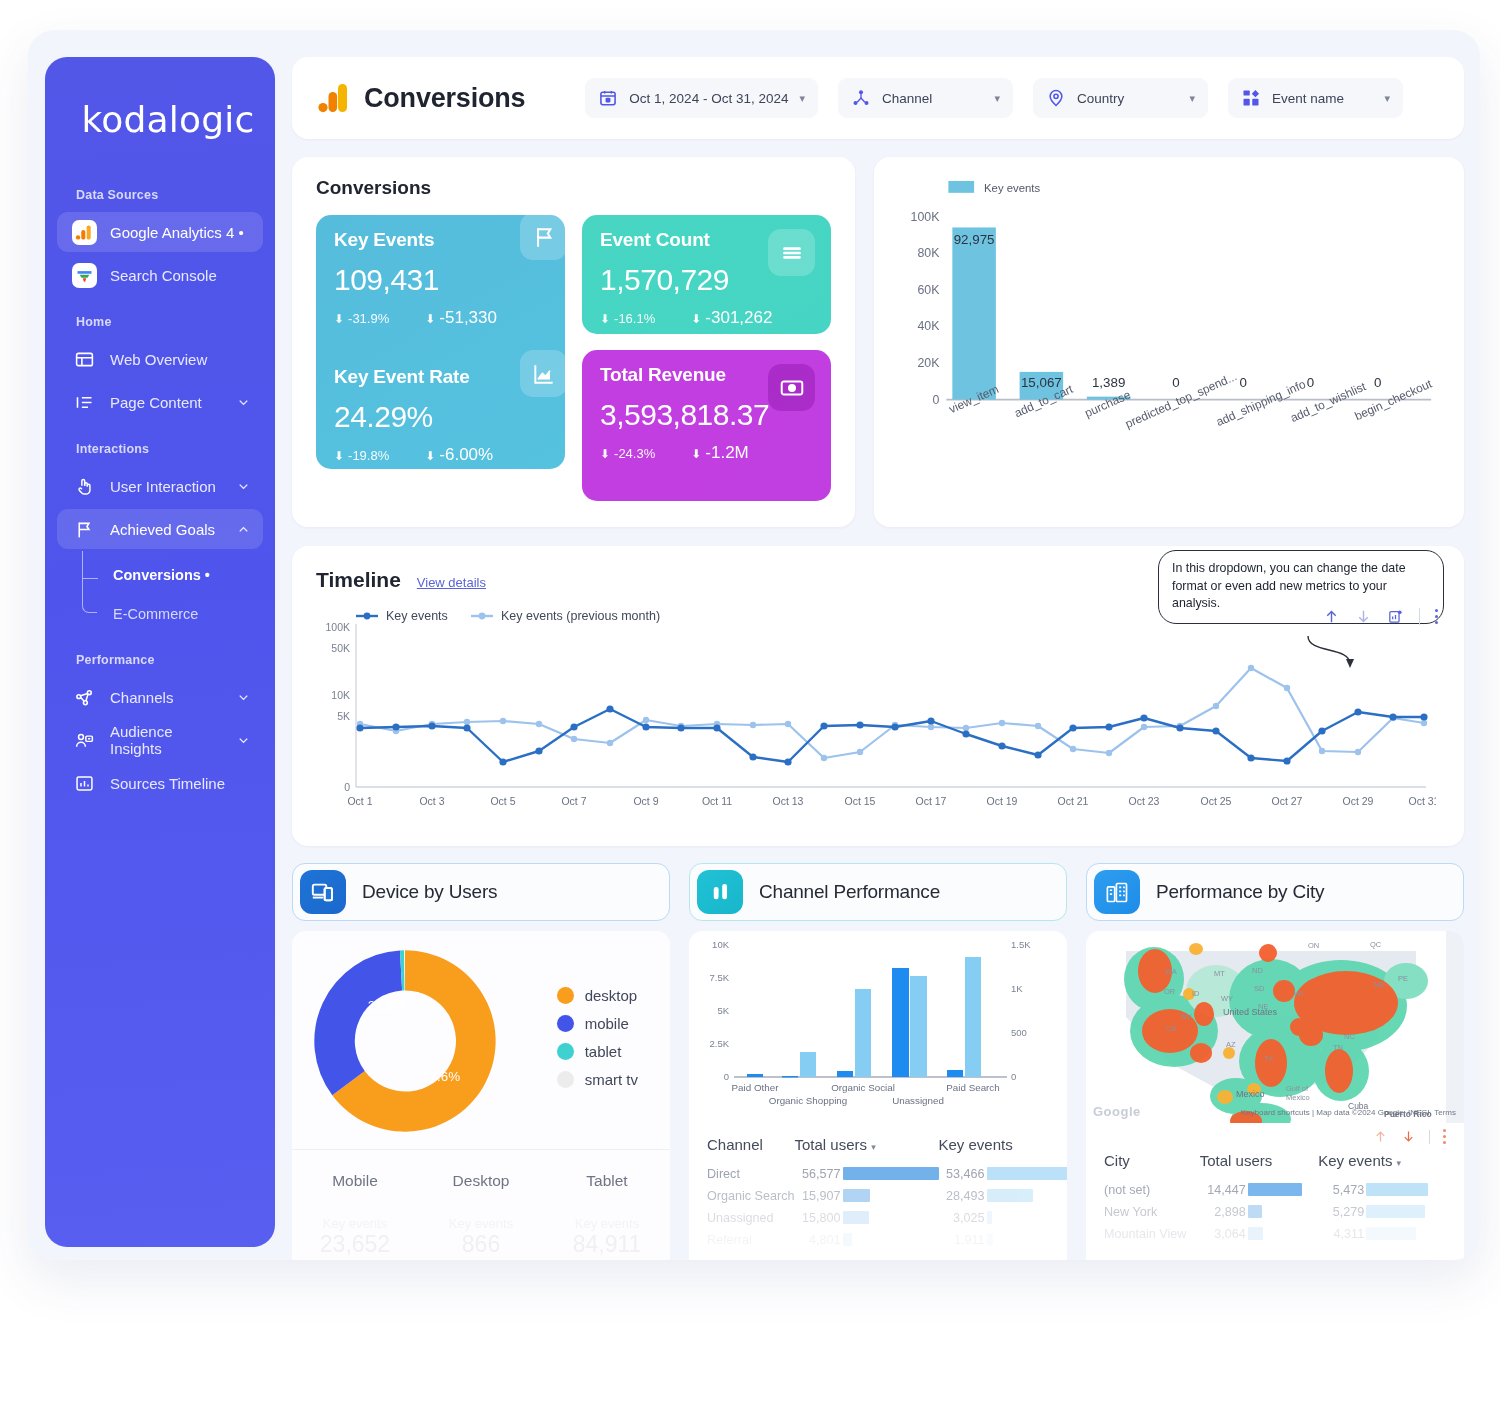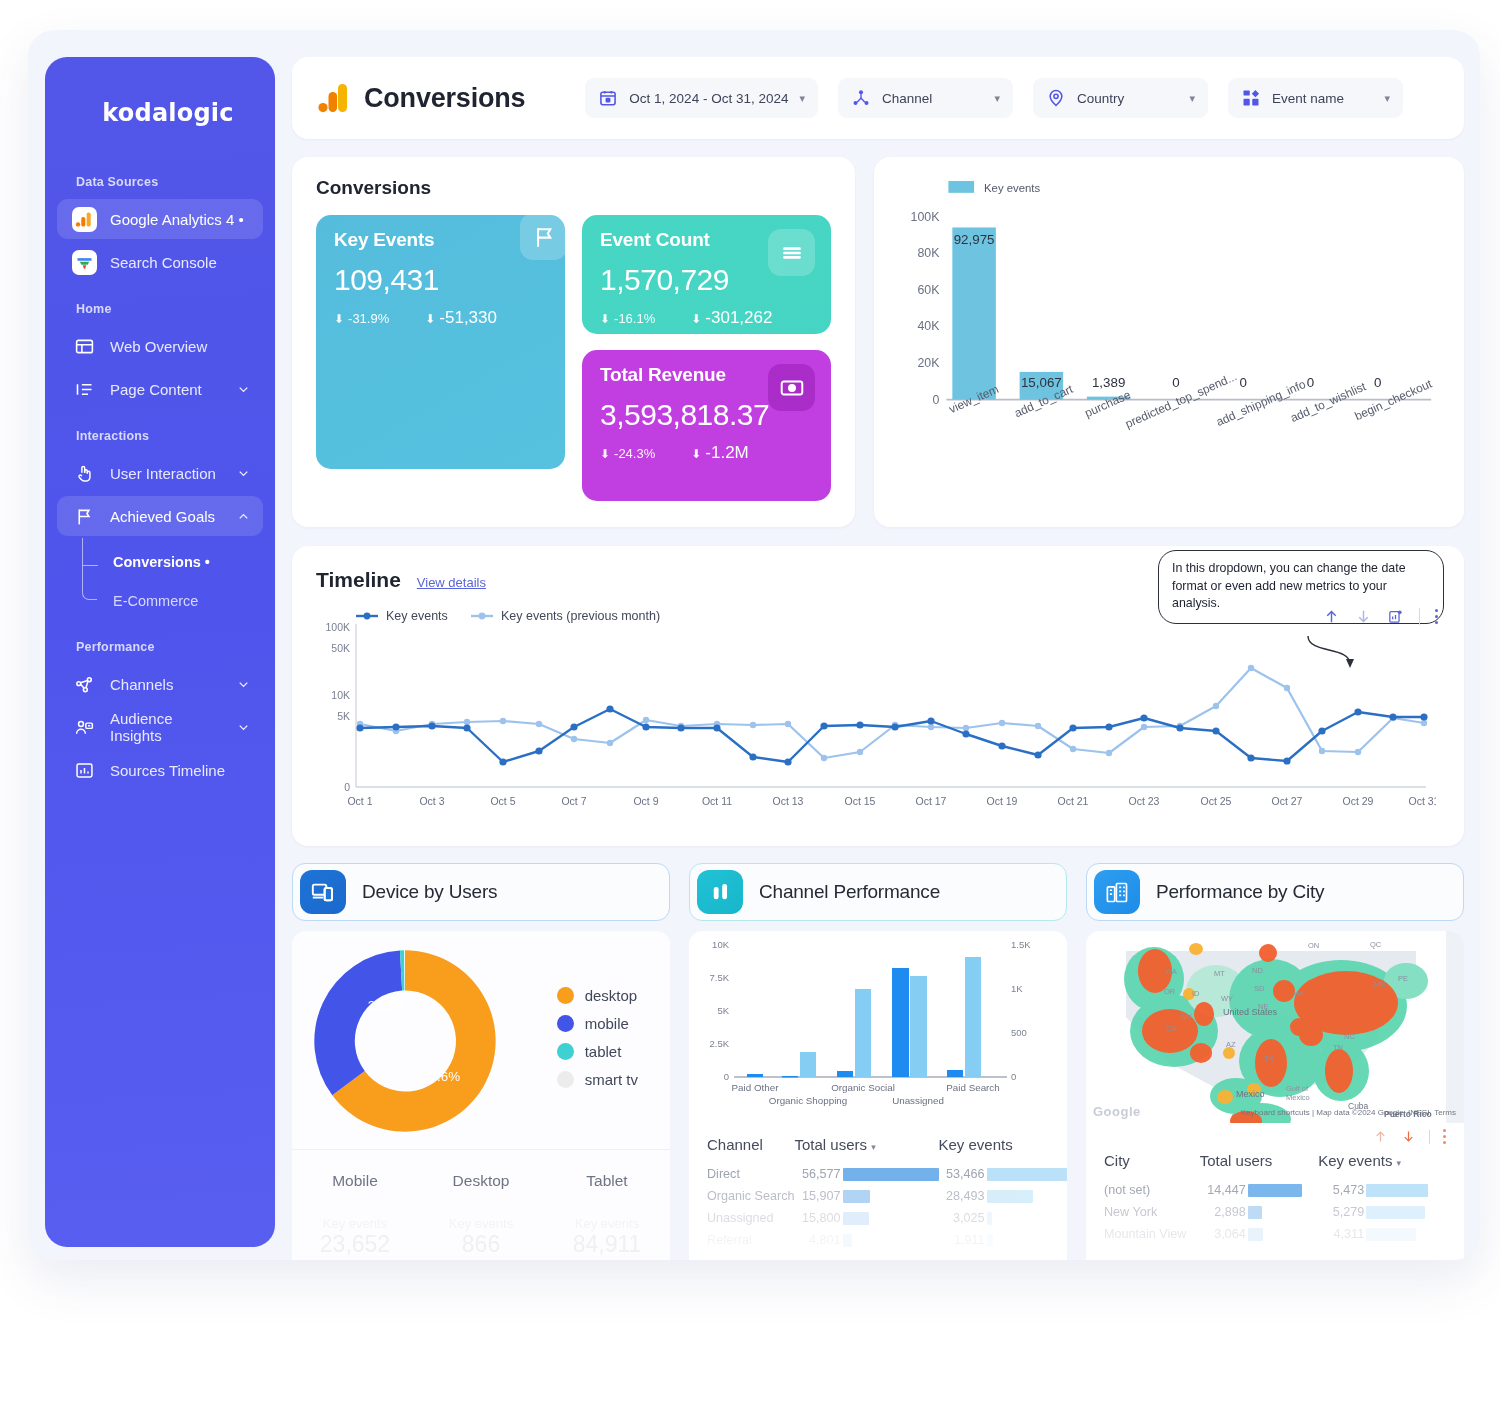--- a/index.html
+++ b/index.html
@@ -25,21 +25,21 @@
   
   .sidebar {
     position: absolute; left: 17px; top: 27px;
     width: 230px; height: 1190px;
     background: linear-gradient(176deg,#5257e8 0%,#4f54ec 45%,#585ef0 100%);
     border-radius: 22px;
     padding: 34px 0 0 0;
     color: #fff;
   }
   .logo {
-    font-size: 24px; letter-spacing: .2px; font-weight: 700;
+    font-size: 36px; letter-spacing: .2px; font-weight: 400;
     text-align: center; color: #fff; padding: 8px 0 0 16px;
     font-family: "DejaVu Sans", sans-serif;
   }
   .nav { margin-top: 48px; padding: 0 12px; }
   .nav-section {
     font-size: 12.5px; font-weight: 700; color: #d7d9fb;
     padding: 0 0 0 19px; margin: 20px 0 10px 0; letter-spacing:.2px;
   }
   .nav-section:first-child { margin-top: 0; }
   .nav-item {
@@ -178,21 +178,21 @@
   .dev-vals { position:absolute; left:0; right:0; top: 285px; display:flex; }
   .dev-val { flex:1; text-align:center; opacity:.06; }
   .dev-val .k { font-size: 13px; color:#555; }
   .dev-val .v { font-size: 23px; color:#222; }
 
   
   .tbl { width:100%; border-collapse: collapse; font-size: 12.5px; }
   .tbl th { text-align:left; font-weight:400; color:#454b5c; font-size: 15px; padding: 6px 0 10px 0; }
   .tbl th.num { text-align:left; }
   .tbl td { padding: 4px 0; color:#8d93a3; font-size: 12.6px; white-space:nowrap; }
-  .cellbar { display:flex; align-items:flex-end; gap:2px; }
+  .cellbar { display:flex; align-items:flex-start; gap:2px; }
   .cellbar .n { width: 46px; text-align:right; }
   .cellbar .b { height: 13px; border-radius:1px; }
   .caret { font-size: 9px; color:#7f869a; }
   text { font-family: "Liberation Sans", sans-serif; }
 </style>
 </head>
 <body>
 
 <div class="app">
 
@@ -399,20 +399,35 @@
                   <svg viewBox="0 0 24 24" fill="none" stroke="#fff" stroke-width="1.9">
                       <path d="M6.5 21V4"></path>
                       <path d="M6.5 4.8h11.3l-2.3 3.9 2.3 3.9H6.5"></path>
                     </svg>
                 </div>
                 <div class="kpi-head">Key Events</div>
                 <div class="kpi-val">109,431</div>
                 <div class="kpi-foot">
                   <span class="kpi-d1"><span class="arrow">⬇</span><span>-31.9%</span></span>
                   <span class="kpi-d2"><span class="arrow">⬇</span><span>-51,330</span></span>
+                </div>
+              </div>
+              <div class="kpi-part" style="margin-top:24px">
+                <div class="kpi-badge" style="right:-2px;top:-2px">
+                  <svg viewBox="0 0 24 24" fill="none" stroke="#fff" stroke-width="1.8">
+                      <path d="M4 4v16h16"></path>
+                      <path d="M6.5 17l4-5.2 3 2.6 4-5.4v8z" fill="#fff" stroke="none"></path>
+                      <path d="M6.5 17l4-5.2 3 2.6 4-5.4"></path>
+                    </svg>
+                </div>
+                <div class="kpi-head">Key Event Rate</div>
+                <div class="kpi-val">24.29%</div>
+                <div class="kpi-foot">
+                  <span class="kpi-d1"><span class="arrow">⬇</span><span>-19.8%</span></span>
+                  <span class="kpi-d2"><span class="arrow">⬇</span><span>-6.00%</span></span>
                 </div>
               </div>
             </div>
           </div>
 
           <div class="kpi-col-r">
             <div class="kpi teal">
               <div class="kpi-inner">
                 <div class="kpi-badge">
                   <svg viewBox="0 0 24 24" stroke="#fff" stroke-width="2.4" stroke-linecap="round">

